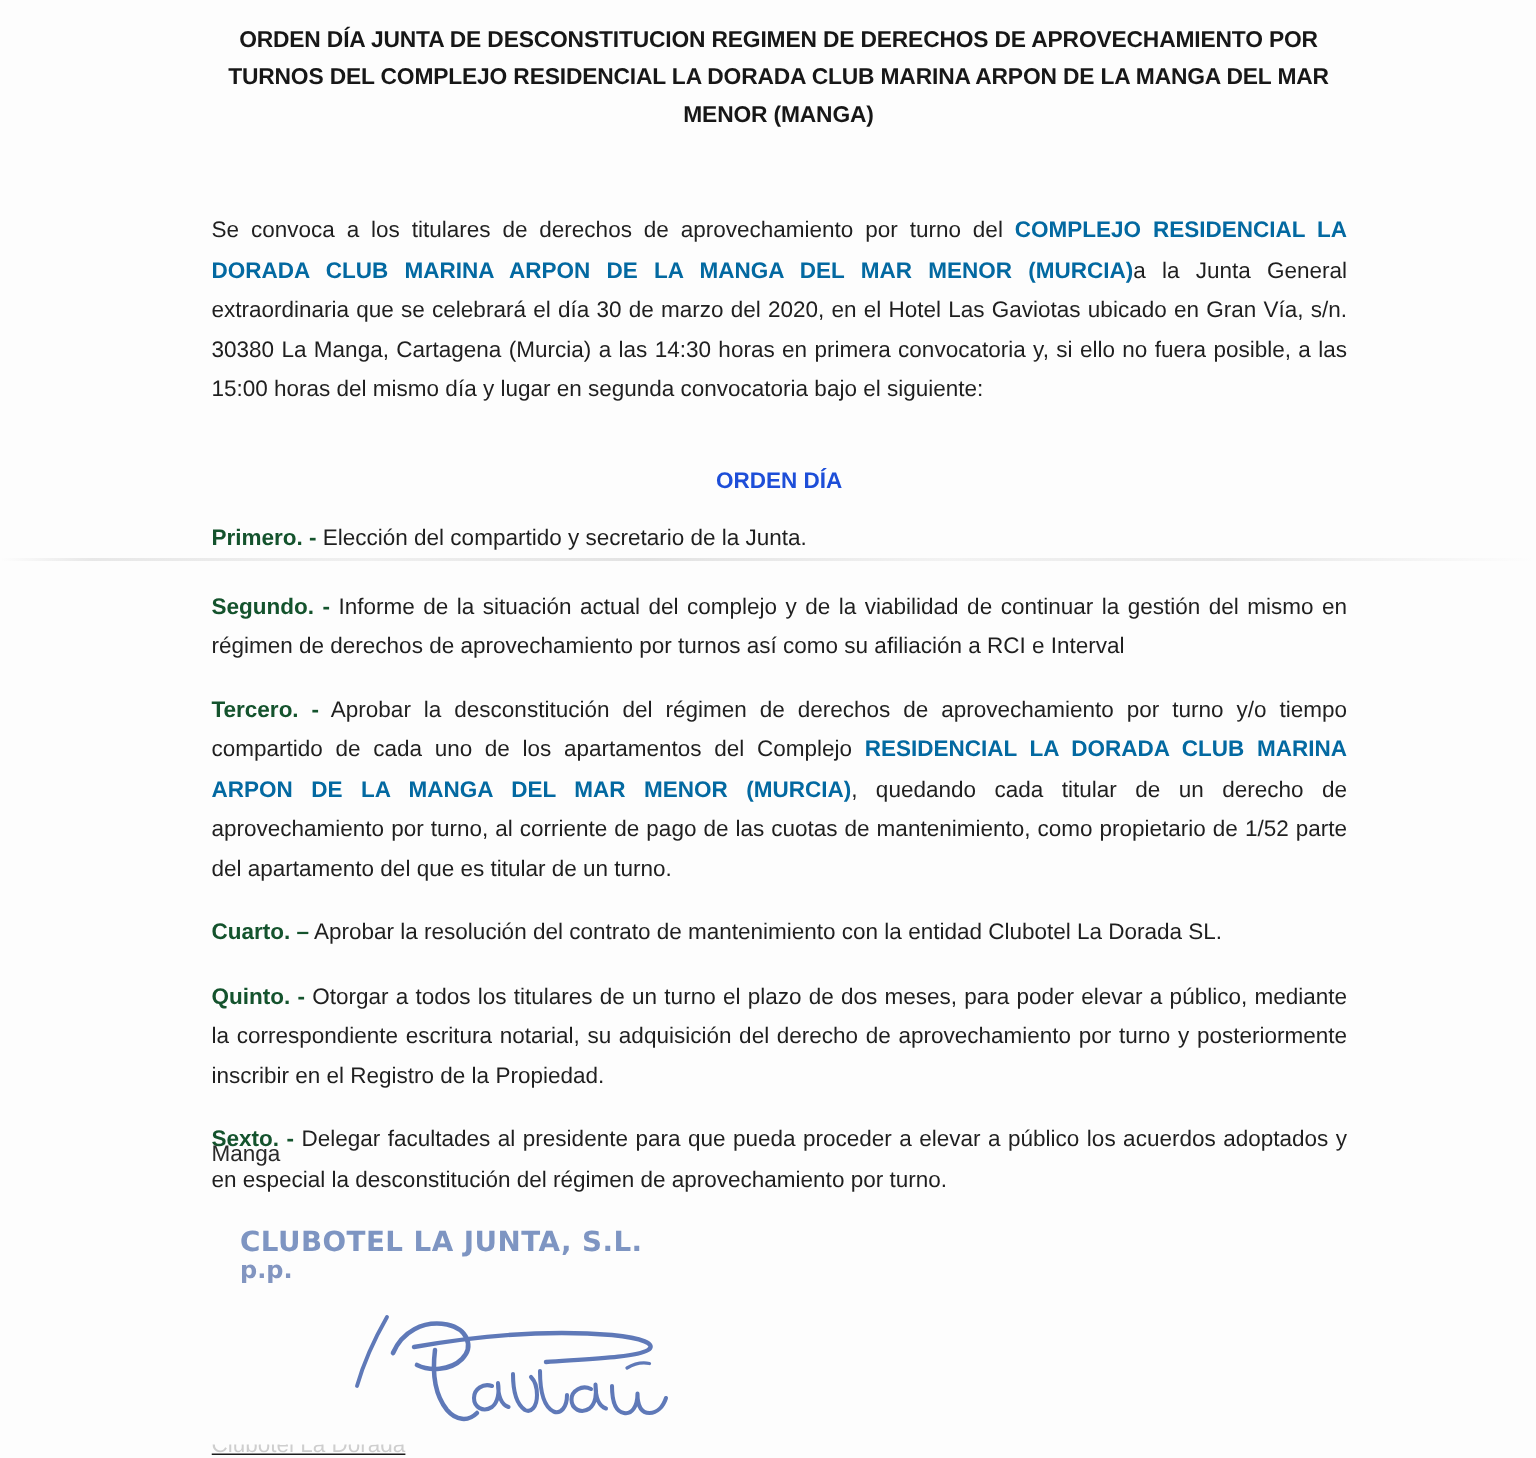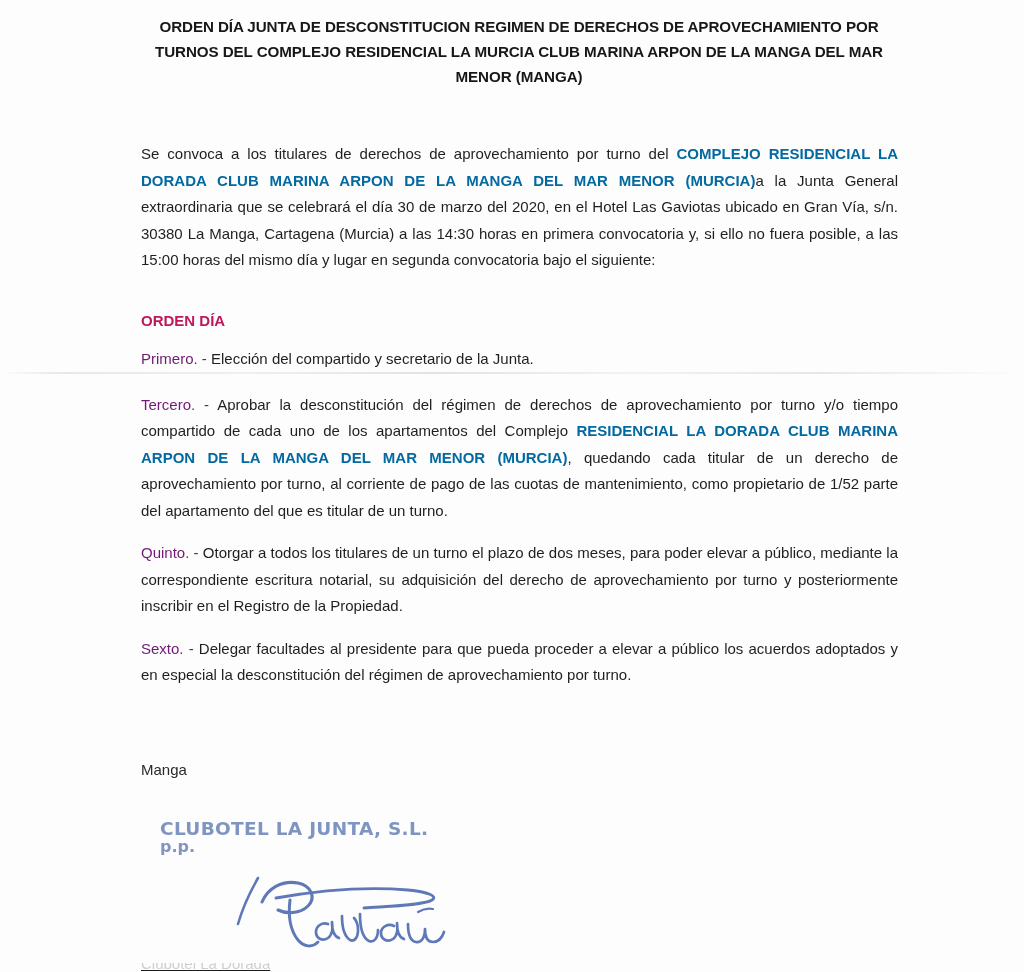--- a/index.html
+++ b/index.html
@@ -60,47 +60,47 @@
   }
 
   b, strong { font-weight: bold; color: #0369a1; }
 
   
   .section-heading {
     position: absolute;
     left: 141px;
     top: 310px;
     width: 757px;
-    text-align: left;
+    text-align: center;
     font-weight: bold;
     font-size: 15px;
     line-height: 22px;
-    color: #be185d;
+    color: #1d4ed8;
   }
 
   
   .agenda {
     position: absolute;
     left: 141px;
     top: 346px;
     width: 757px;
   }
 
   .agenda-item {
     font-size: 15px;
     line-height: 26.5px;
     color: #1f1f1f;
     text-align: justify;
     margin-bottom: 13px;
   }
   .agenda-item:last-child { margin-bottom: 0; }
 
   .agenda-item .lead {
-    font-weight: normal;
-    color: #701a75;
+    font-weight: bold;
+    color: #14532d;
   }
 
   
   .agenda-item.item-primero { margin-bottom: 19px; }
   .agenda-item.item-segundo { margin-bottom: 16px; }
   .agenda-item.item-tercero { margin-bottom: 16px; }
   .agenda-item.item-cuarto  { margin-bottom: 16px; }
   .agenda-item.item-quinto  { margin-bottom: 16px; }
   .agenda-item.item-sexto   { margin-bottom: 16px; }
 
@@ -184,37 +184,39 @@
     white-space: nowrap;
   }
 </style>
 </head>
 <body>
 
 <div class="page">
 
   <div class="doc-title">
     <div>ORDEN DÍA JUNTA DE DESCONSTITUCION REGIMEN DE DERECHOS DE APROVECHAMIENTO POR</div>
-    <div>TURNOS DEL COMPLEJO RESIDENCIAL LA MURCIA CLUB MARINA ARPON DE LA MANGA DEL MAR</div>
+    <div>TURNOS DEL COMPLEJO RESIDENCIAL LA DORADA CLUB MARINA ARPON DE LA MANGA DEL MAR</div>
     <div>MENOR (MANGA)</div>
   </div>
 
   <div class="body-block">
     <p class="para intro"><span>Se convoca a los titulares de derechos de aprovechamiento por turno del </span><strong>COMPLEJO RESIDENCIAL LA DORADA CLUB MARINA ARPON DE LA MANGA DEL MAR MENOR (MURCIA)</strong><span>a la Junta General extraordinaria que se celebrará el día 30 de marzo del 2020, en el Hotel Las Gaviotas ubicado en  Gran Vía, s/n. 30380 La Manga, Cartagena (Murcia)  a las 14:30 horas en primera convocatoria y, si ello no fuera posible, a las 15:00 horas del mismo día y lugar en segunda convocatoria bajo el siguiente:</span></p>
   </div>
 
   <div class="section-heading">ORDEN DÍA</div>
 
   <div class="agenda">
 
     <div class="agenda-item item-primero"><span class="lead">Primero. -</span><span>  Elección del compartido y secretario de la Junta.</span></div>
 
+    <div class="agenda-item item-segundo"><span class="lead">Segundo. -</span><span> Informe de la situación actual del complejo y de la viabilidad de continuar la gestión del mismo en régimen de derechos de aprovechamiento por turnos así como su afiliación a RCI e Interval</span></div>
 
     <div class="agenda-item item-tercero"><span class="lead">Tercero. -</span><span> Aprobar la desconstitución del régimen de derechos de aprovechamiento por turno y/o tiempo compartido de cada uno de los apartamentos del Complejo </span><strong>RESIDENCIAL LA DORADA CLUB MARINA ARPON DE LA MANGA DEL MAR MENOR (MURCIA)</strong><span>, quedando cada titular de un derecho de aprovechamiento por turno, al corriente de pago de las cuotas de mantenimiento, como propietario de 1/52 parte del apartamento del que es titular de un turno.</span></div>
 
+    <div class="agenda-item item-cuarto"><span class="lead">Cuarto. –</span><span> Aprobar la resolución del contrato de mantenimiento con la entidad Clubotel La Dorada SL.</span></div>
 
     <div class="agenda-item item-quinto"><span class="lead">Quinto. -</span><span>  Otorgar a todos los titulares de un turno el plazo de dos meses, para poder elevar a público, mediante la correspondiente escritura notarial, su adquisición del derecho de aprovechamiento por turno y posteriormente inscribir en el Registro de la Propiedad.</span></div>
 
     <div class="agenda-item item-sexto"><span class="lead">Sexto. -</span><span> Delegar facultades al presidente para que pueda proceder a elevar a público los acuerdos adoptados y en especial la desconstitución del régimen de aprovechamiento por turno.</span></div>
 
   </div>
 
   <div class="firma-label">Manga</div>
 
   <div class="sig-block">

